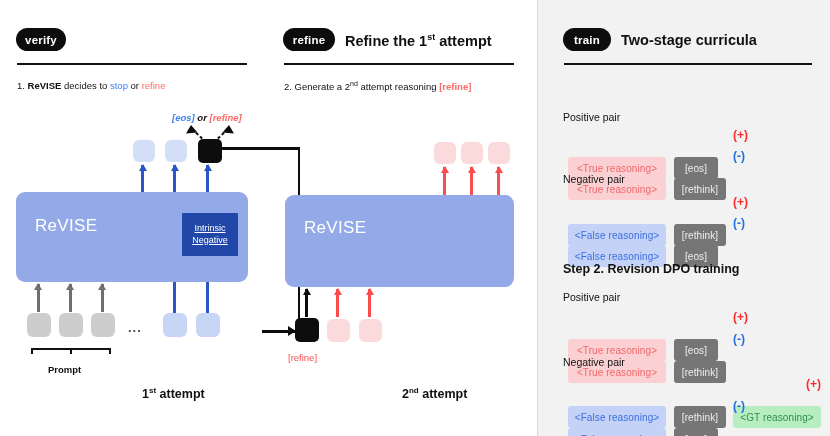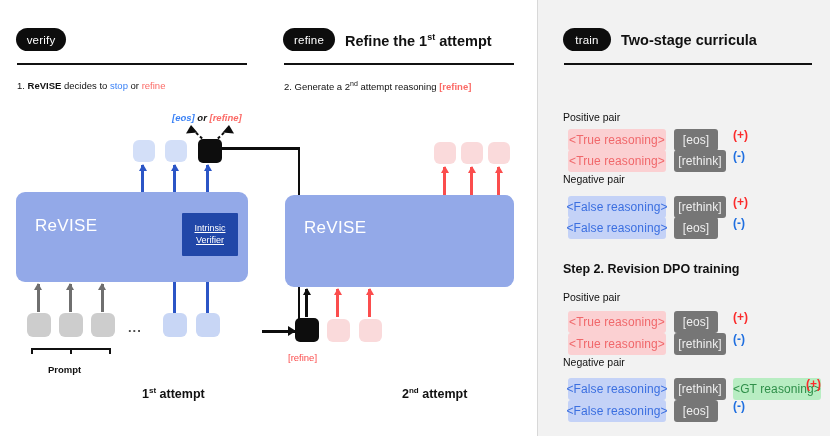--- a/index.html
+++ b/index.html
@@ -18,21 +18,21 @@
 
   
   .abs { position: absolute; }
 
   .pill {
     position: absolute;
     background: #0d0d0d;
     color: #ffffff;
     border-radius: 999px;
     font-size: 11.5px;
-    font-weight: 400;
+    font-weight: 700;
     letter-spacing: .2px;
     display: flex;
     align-items: center;
     justify-content: center;
   }
   .panel-title {
     position: absolute;
     font-size: 14.5px;
     font-weight: 700;
     color: #111111;
@@ -181,26 +181,27 @@
     position: absolute;
     font-size: 10.5px;
     font-weight: 400;
     color: #111111;
     white-space: nowrap;
   }
   .chip {
     position: absolute;
     height: 22px;
     border-radius: 3px;
-    font-size: 12px;
+    font-size: 10px;
     display: flex;
     align-items: center;
     justify-content: center;
     white-space: nowrap;
     letter-spacing: .1px;
+    margin-top: 28px;
   }
   .chip.true  { background: #fbd0d2; color: #f0686b; }
   .chip.false { background: #c4d2f7; color: #3b6fe0; }
   .chip.gt    { background: #b8edc2; color: #2f8f49; }
   .chip.tag   { background: #767676; color: #efefef; }
   .sign {
     position: absolute;
     font-size: 12px;
     font-weight: 700;
     white-space: nowrap;
@@ -252,21 +253,21 @@
   </div>
 
   <div class="abs" style="left:206px; top:192px; width:3px; height:140px; background:#2b55c6;"></div>
 
   <div class="revise-box" style="left:16px; top:192px; width:232px; height:90px;"></div>
   <div class="revise-label" style="left:35px; top:216px;">ReVISE</div>
 
   <div class="verifier-box" style="left:182px; top:213px; width:56px; height:43px;text-decoration:underline;">
     <div>
       <div>Intrinsic</div>
-      <div>Verifier</div>
+      <div>Negative</div>
     </div>
   </div>
 
   <div class="arrow grey" style="left:37px; top:284px; width:2.5px; height:28px;">
     <div class="shaft"></div>
       <div class="head"></div>
   </div>
   <div class="arrow grey" style="left:69px; top:284px; width:2.5px; height:28px;">
     <div class="shaft"></div>
       <div class="head"></div>

